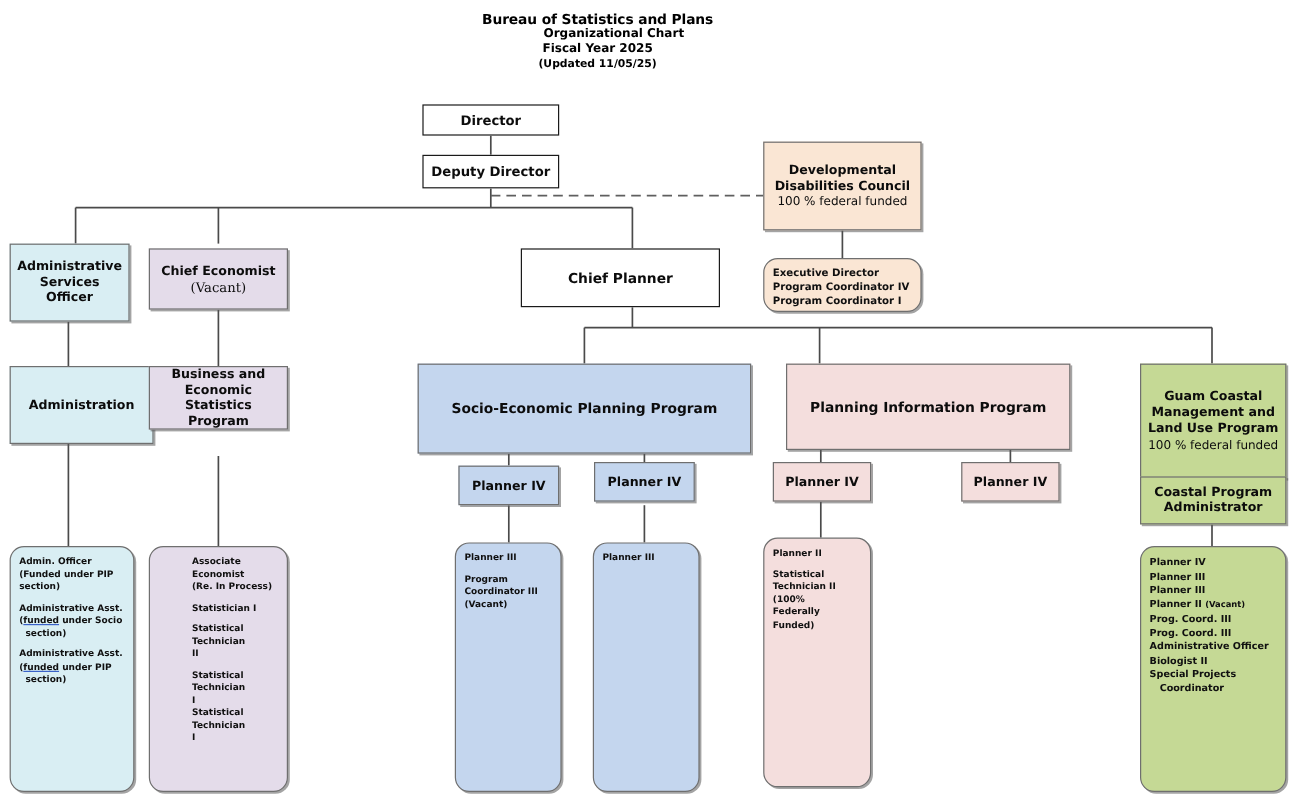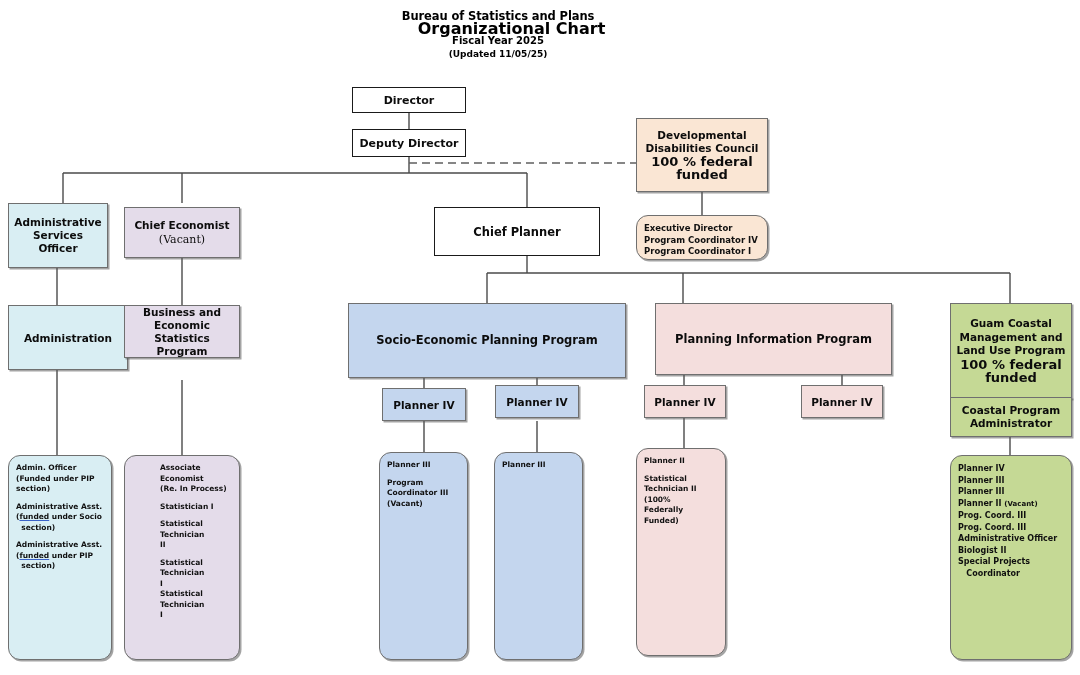--- a/index.html
+++ b/index.html
@@ -12,35 +12,35 @@
   }
   #chart{position:absolute;inset:0;width:1080px;height:675px;}
   svg.lines{position:absolute;left:0;top:0;width:1080px;height:675px;pointer-events:none;}
 
   .title{
     position:absolute;left:0;top:10px;width:996px;
     text-align:center;font-weight:bold;color:#000000;
     line-height:12.5px;
   }
   .title .t1{font-size:11.5px;display:block;letter-spacing:-0.1px;}
-  .title .t2{font-size:16px;display:block;padding-left:27px;}
+  .title .t2{font-size:10px;display:block;padding-left:27px;}
   .title .t3{font-size:10px;display:block;}
   .title .t4{font-size:9px;display:block;}
 
   .box{
     position:absolute;box-sizing:border-box;
     border:1px solid #6f6f6f;
     display:flex;align-items:center;justify-content:flex-end;
     text-align:center;color:#0c0c0c;font-weight:bold;
     box-shadow:1.5px 1.5px 0 rgba(90,90,90,.55);
     z-index:2;
   }
   .box.plain{border:1px solid #1a1a1a;background:#ffffff;box-shadow:none;}
   .box .inner{width:100%;padding:0 3px;box-sizing:border-box;}
-  .box .sub{font-size:13px;display:block;font-weight:bold;}
+  .box .sub{font-size:10px;display:block;font-weight:normal;}
   .vacant-serif{font-family:"DejaVu Serif","Liberation Serif",serif;font-weight:normal;}
 
   .listbox{
     align-items:flex-start;justify-content:flex-start;text-align:left;border-radius:12px;
   }
   .listbox .inner{padding:7px 0 0 7px;text-align:left;}
   .listbox .ln{display:block;font-weight:bold;color:#101010;}
   .listbox .gap{display:block;height:7px;}
   .sp{font-size:7px;font-weight:bold;}
   u.spell{text-decoration:underline;text-decoration-color:#3a62c8;}

